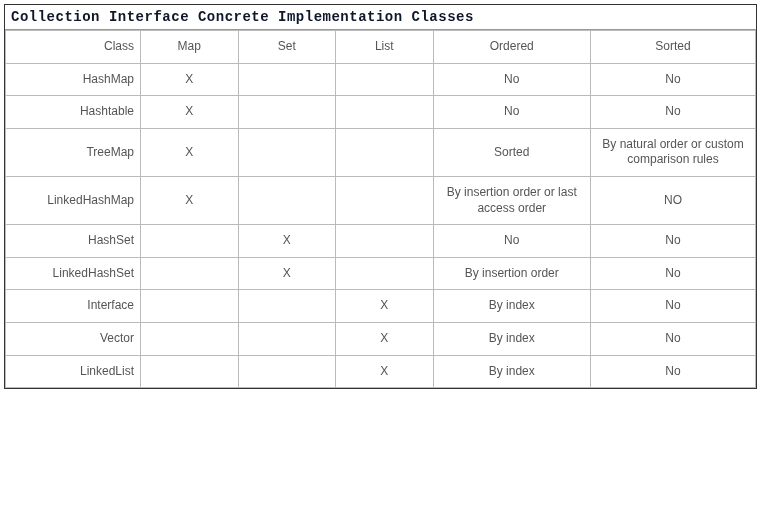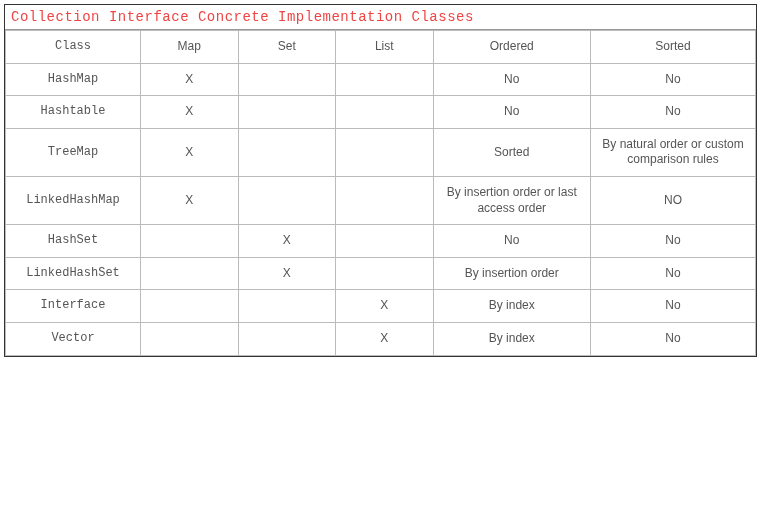--- a/index.html
+++ b/index.html
@@ -13,23 +13,23 @@
       color: #444;
       background: #fff;
       padding: 4px;
     }
     .table-container {
       border: 1px solid #333;
       width: 753px;
     }
     .title-row {
       font-family: "Courier New", Courier, monospace;
-      font-weight: normal;
+      font-weight: bold;
       font-size: 14px;
-      color: #ef4444;
+      color: #0f172a;
       padding: 4px 6px;
       border-bottom: 1px solid #999;
       letter-spacing: 0.5px;
     }
     table {
       width: 100%;
       border-collapse: collapse;
       table-layout: fixed;
     }
     th, td {
@@ -38,23 +38,22 @@
       text-align: center;
       vertical-align: middle;
       font-weight: normal;
       color: #555;
       line-height: 1.3;
     }
     th {
       color: #555;
     }
     td:first-child, th:first-child {
-      text-align: center;
+      text-align: right;
       padding-left: 6px;
-      font-family: Liberation Mono, monospace;
     }
     col.c0 { width: 18%; }
     col.c1 { width: 13%; }
     col.c2 { width: 13%; }
     col.c3 { width: 13%; }
     col.c4 { width: 21%; }
     col.c5 { width: 22%; }
   </style>
 </head>
 <body>
@@ -138,15 +137,23 @@
         <td>No</td>
       </tr>
       <tr>
         <td>Vector</td>
         <td></td>
         <td></td>
         <td>X</td>
         <td>By index</td>
         <td>No</td>
       </tr>
+      <tr>
+        <td>LinkedList</td>
+        <td></td>
+        <td></td>
+        <td>X</td>
+        <td>By index</td>
+        <td>No</td>
+      </tr>
     </tbody>
   </table>
 </div>
 
 </body></html>

